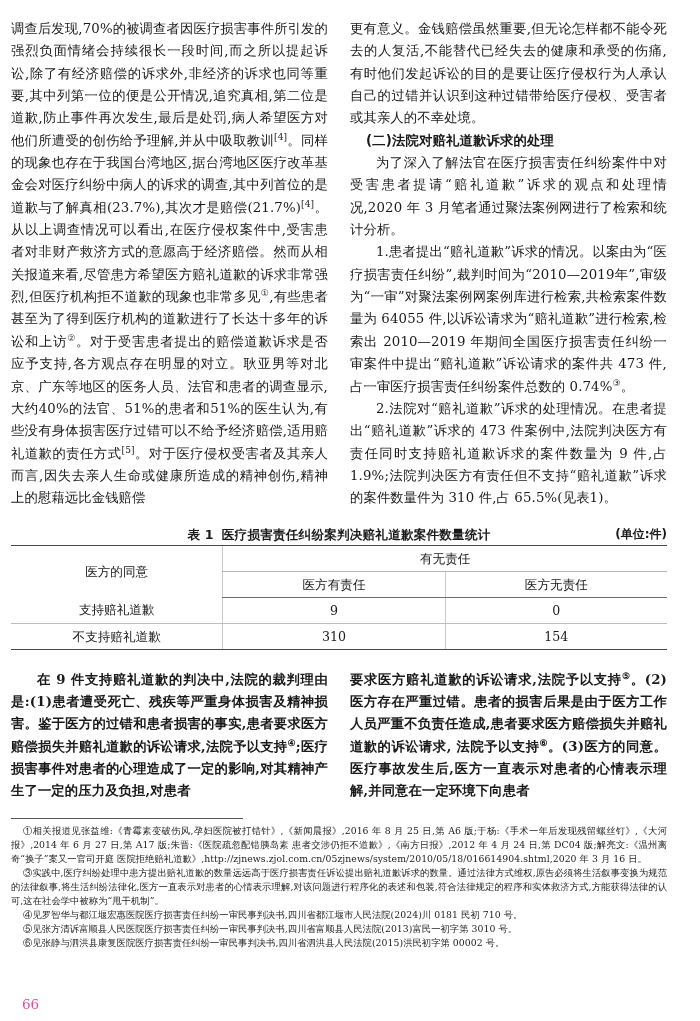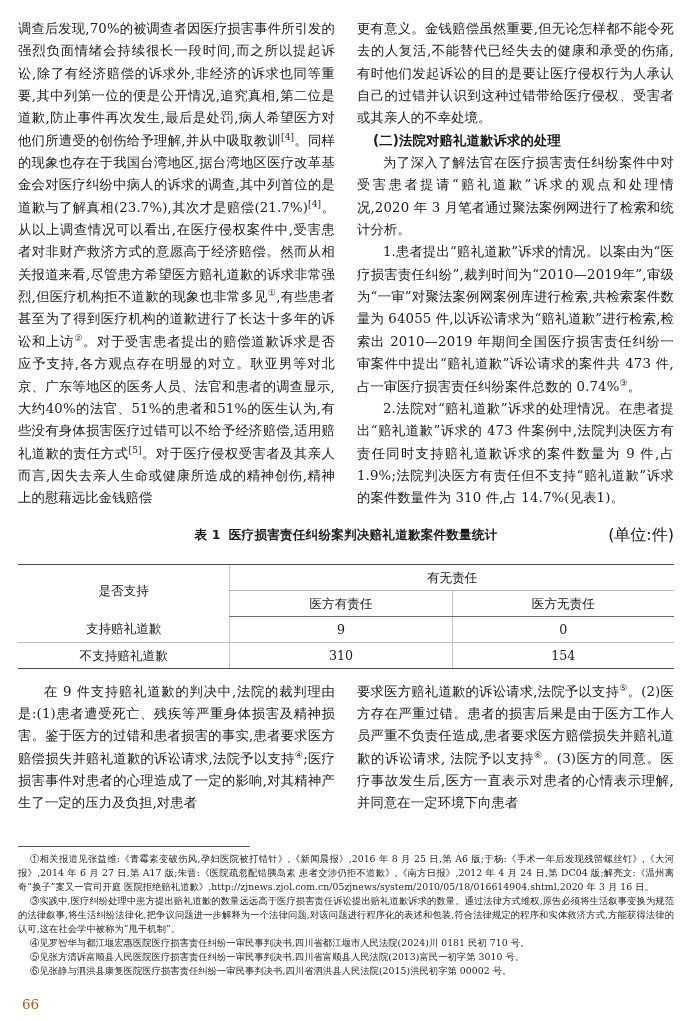--- a/index.html
+++ b/index.html
@@ -15,21 +15,21 @@
     color: #1a1a1a;
     overflow: hidden;
   }
 
   .page {
     position: absolute;
     left: 0; top: 0;
     width: 700px;
     height: 1021px;
     box-sizing: border-box;
-    padding: 18px 22px 0 18px;
+    padding: 18px 22px 0 11px;
   }
 
   
   .cols {
     display: flex;
     gap: 22px;
     align-items: flex-start;
   }
   .col {
     width: 317px;
@@ -65,37 +65,37 @@
   }
 
   
   .table-block {
     margin-top: 14px;
     width: 656px;
   }
   .table-caption-row {
     position: relative;
     height: 21px;
-    margin-bottom: 19px;
+    margin-bottom: 0;
   }
   .table-caption {
     text-align: center;
     font-size: 12.6px;
     font-weight: bold;
     font-family: "DejaVu Sans", "Liberation Sans", sans-serif;
     letter-spacing: 0.2px;
     line-height: 21px;
   }
   .table-caption .tnum { margin-right: 8px; }
   .table-unit {
     position: absolute;
     right: 0;
     top: 0;
-    font-size: 16px;
-    font-weight: normal;
+    font-size: 12px;
+    font-weight: bold;
     font-family: "DejaVu Sans", "Liberation Sans", sans-serif;
     line-height: 21px;
   }
 
   table.stats {
     width: 656px;
     border-collapse: collapse;
     font-size: 12.6px;
     font-family: "DejaVu Serif", "Liberation Serif", serif;
   }
@@ -111,21 +111,21 @@
   .t-bottom { border-bottom: 1.6px solid #4a4a4a; }
   .t-mid    { border-bottom: 1.3px solid #6e6e6e; margin-top: 8px; }
   .t-thin   { border-bottom: 0.8px solid #bdbdbd; margin-top: 44px; }
   .vline    { border-left: 0.8px solid #c9c9c9; }
   .span-underline { border-bottom: 0.8px solid #b5b5b5; }
   td.rowhead { width: 212px; }
   td.datacell { width: 222px; }
 
   
   .footnotes {
-    margin-top: 31px;
+    margin-top: 15px;
     width: 656px;
   }
   .fn-rule {
     width: 232px;
     height: 0;
     border-top: 0.9px solid #555;
     margin: 0 0 5px 0;
   }
   p.fn {
     margin: 0;
@@ -138,85 +138,85 @@
     color: #1c1c1c;
   }
 
   
   .folio {
     position: absolute;
     left: 22px;
     bottom: 9px;
     font-size: 13.5px;
     font-family: "DejaVu Serif", "Liberation Serif", serif;
-    color: #a16207;
+    color: #ec4899;
   }
 </style>
 </head>
 <body>
 
 <div class="page">
 
   <div class="cols">
 
     <div class="col">
       <p class="body"><span>调查后发现,70%的被调查者因医疗损害事件所引发的强烈负面情绪会持续很长一段时间,而之所以提起诉讼,除了有经济赔偿的诉求外,非经济的诉求也同等重要,其中列第一位的便是公开情况,追究真相,第二位是道歉,防止事件再次发生,最后是处罚,病人希望医方对他们所遭受的创伤给予理解,并从中吸取教训</span><sup class="fnref">[4]</sup><span>。同样的现象也存在于我国台湾地区,据台湾地区医疗改革基金会对医疗纠纷中病人的诉求的调查,其中列首位的是道歉与了解真相(23.7%),其次才是赔偿(21.7%)</span><sup class="fnref">[4]</sup><span>。从以上调查情况可以看出,在医疗侵权案件中,受害患者对非财产救济方式的意愿高于经济赔偿。然而从相关报道来看,尽管患方希望医方赔礼道歉的诉求非常强烈,但医疗机构拒不道歉的现象也非常多见</span><sup class="fnref">①</sup><span>,有些患者甚至为了得到医疗机构的道歉进行了长达十多年的诉讼和上访</span><sup class="fnref">②</sup><span>。对于受害患者提出的赔偿道歉诉求是否应予支持,各方观点存在明显的对立。耿亚男等对北京、广东等地区的医务人员、法官和患者的调查显示,大约40%的法官、51%的患者和51%的医生认为,有些没有身体损害医疗过错可以不给予经济赔偿,适用赔礼道歉的责任方式</span><sup class="fnref">[5]</sup><span>。对于医疗侵权受害者及其亲人而言,因失去亲人生命或健康所造成的精神创伤,精神上的慰藉远比金钱赔偿</span></p>
     </div>
 
     <div class="col">
       <p class="body">更有意义。金钱赔偿虽然重要,但无论怎样都不能令死去的人复活,不能替代已经失去的健康和承受的伤痛,有时他们发起诉讼的目的是要让医疗侵权行为人承认自己的过错并认识到这种过错带给医疗侵权、受害者或其亲人的不幸处境。</p>
       <h3 class="subhead">(二)法院对赔礼道歉诉求的处理</h3>
       <p class="body indent">为了深入了解法官在医疗损害责任纠纷案件中对受害患者提请“赔礼道歉”诉求的观点和处理情况,2020 年 3 月笔者通过聚法案例网进行了检索和统计分析。</p>
       <p class="body indent"><span>1.患者提出“赔礼道歉”诉求的情况。以案由为“医疗损害责任纠纷”,裁判时间为“2010—2019年”,审级为“一审”对聚法案例网案例库进行检索,共检索案件数量为 64055 件,以诉讼请求为“赔礼道歉”进行检索,检索出 2010—2019 年期间全国医疗损害责任纠纷一审案件中提出“赔礼道歉”诉讼请求的案件共 473 件,占一审医疗损害责任纠纷案件总数的 0.74%</span><sup class="fnref">③</sup><span>。</span></p>
-      <p class="body indent">2.法院对“赔礼道歉”诉求的处理情况。在患者提出“赔礼道歉”诉求的 473 件案例中,法院判决医方有责任同时支持赔礼道歉诉求的案件数量为 9 件,占1.9%;法院判决医方有责任但不支持“赔礼道歉”诉求的案件数量件为 310 件,占 14.7%(见表1)。</p>
+      <p class="body indent">2.法院对“赔礼道歉”诉求的处理情况。在患者提出“赔礼道歉”诉求的 473 件案例中,法院判决医方有责任同时支持赔礼道歉诉求的案件数量为 9 件,占1.9%;法院判决医方有责任但不支持“赔礼道歉”诉求的案件数量件为 310 件,占 65.5%(见表1)。</p>
     </div>
   </div>
 
   <div class="table-block">
     <div class="table-caption-row">
       <div class="table-caption"><span class="tnum">表 1</span><span>医疗损害责任纠纷案判决赔礼道歉案件数量统计</span></div>
       <div class="table-unit">(单位:件)</div>
     </div>
 
     <table class="stats">
       <tbody>
         <tr>
-          <td class="rowhead t-top" rowspan="2">是否支持</td>
+          <td class="rowhead t-top" rowspan="2">医方的同意</td>
           <td class="t-top vline span-underline" colspan="2">有无责任</td>
         </tr>
         <tr>
           <td class="datacell t-mid vline">医方有责任</td>
           <td class="datacell t-mid vline">医方无责任</td>
         </tr>
         <tr>
           <td class="rowhead t-thin">支持赔礼道歉</td>
           <td class="datacell t-thin vline">9</td>
           <td class="datacell t-thin vline">0</td>
         </tr>
         <tr>
           <td class="rowhead t-bottom">不支持赔礼道歉</td>
           <td class="datacell t-bottom vline">310</td>
           <td class="datacell t-bottom vline">154</td>
         </tr>
       </tbody>
     </table>
   </div>
 
-  <div class="cols" style="margin-top:12px;">
+  <div class="cols" style="margin-top:19px;font-weight:bold;">
     <div class="col">
       <p class="body indent"><span>在 9 件支持赔礼道歉的判决中,法院的裁判理由是:(1)患者遭受死亡、残疾等严重身体损害及精神损害。鉴于医方的过错和患者损害的事实,患者要求医方赔偿损失并赔礼道歉的诉讼请求,法院予以支持</span><sup class="fnref">④</sup><span>;医疗损害事件对患者的心理造成了一定的影响,对其精神产生了一定的压力及负担,对患者</span></p>
     </div>
     <div class="col">
       <p class="body"><span>要求医方赔礼道歉的诉讼请求,法院予以支持</span><sup class="fnref">⑤</sup><span>。(2)医方存在严重过错。患者的损害后果是由于医方工作人员严重不负责任造成,患者要求医方赔偿损失并赔礼道歉的诉讼请求, 法院予以支持</span><sup class="fnref">⑥</sup><span>。(3)医方的同意。医疗事故发生后,医方一直表示对患者的心情表示理解,并同意在一定环境下向患者</span></p>
     </div>
   </div>
 
   <div class="footnotes">
     <div class="fn-rule"></div>
     <p class="fn">①相关报道见张益维:《青霉素变破伤风,孕妇医院被打错针》,《新闻晨报》,2016 年 8 月 25 日,第 A6 版;于杨:《手术一年后发现残留螺丝钉》,《大河报》,2014 年 6 月 27 日,第 A17 版;朱晋:《医院疏忽配错胰岛素 患者交涉仍拒不道歉》,《南方日报》,2012 年 4 月 24 日,第 DC04 版;解亮文:《温州离奇“换子”案又一官司开庭 医院拒绝赔礼道歉》,http://zjnews.zjol.com.cn/05zjnews/system/2010/05/18/016614904.shtml,2020 年 3 月 16 日。</p>
-    <p class="fn">③实践中,医疗纠纷处理中患方提出赔礼道歉的数量远远高于医疗损害责任诉讼提出赔礼道歉诉求的数量。通过法律方式维权,原告必须将生活叙事变换为规范的法律叙事,将生活纠纷法律化,把争议问题进一步解释为一个法律问题,对该问题进行程序化的表述和包装,符合法律规定的程序和实体救济方式,方能获得法律的认可,这在社会学中被称为“甩干机制”。</p>
+    <p class="fn">③实践中,医疗纠纷处理中患方提出赔礼道歉的数量远远高于医疗损害责任诉讼提出赔礼道歉诉求的数量。通过法律方式维权,原告必须将生活叙事变换为规范的法律叙事,将生活纠纷法律化,医方一直表示对患者的心情表示理解,对该问题进行程序化的表述和包装,符合法律规定的程序和实体救济方式,方能获得法律的认可,这在社会学中被称为“甩干机制”。</p>
     <p class="fn">④见罗智华与都江堰宏惠医院医疗损害责任纠纷一审民事判决书,四川省都江堰市人民法院(2024)川 0181 民初 710 号。</p>
     <p class="fn">⑤见张方清诉富顺县人民医院医疗损害责任纠纷一审民事判决书,四川省富顺县人民法院(2013)富民一初字第 3010 号。</p>
     <p class="fn">⑥见张静与泗洪县康复医院医疗损害责任纠纷一审民事判决书,四川省泗洪县人民法院(2015)洪民初字第 00002 号。</p>
   </div>
 
   <div class="folio">66</div>
 </div>
 
 </body></html>

